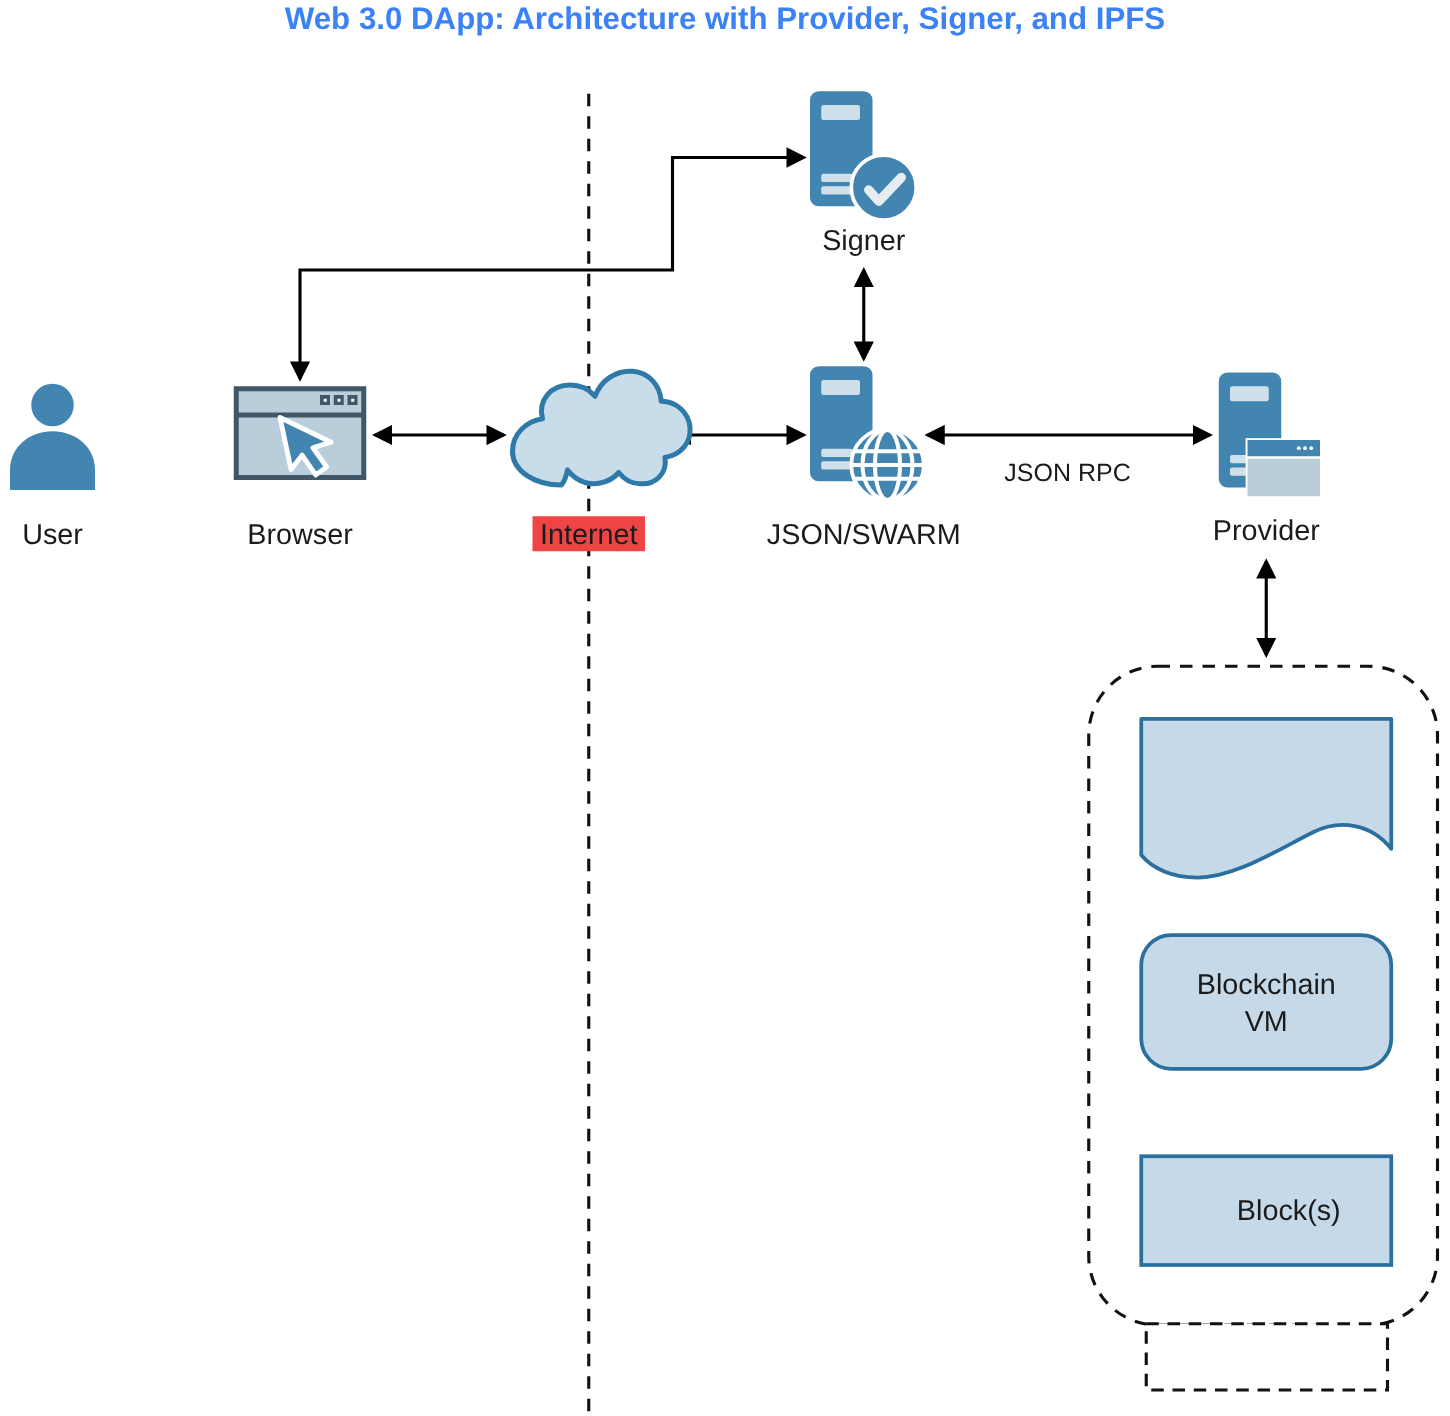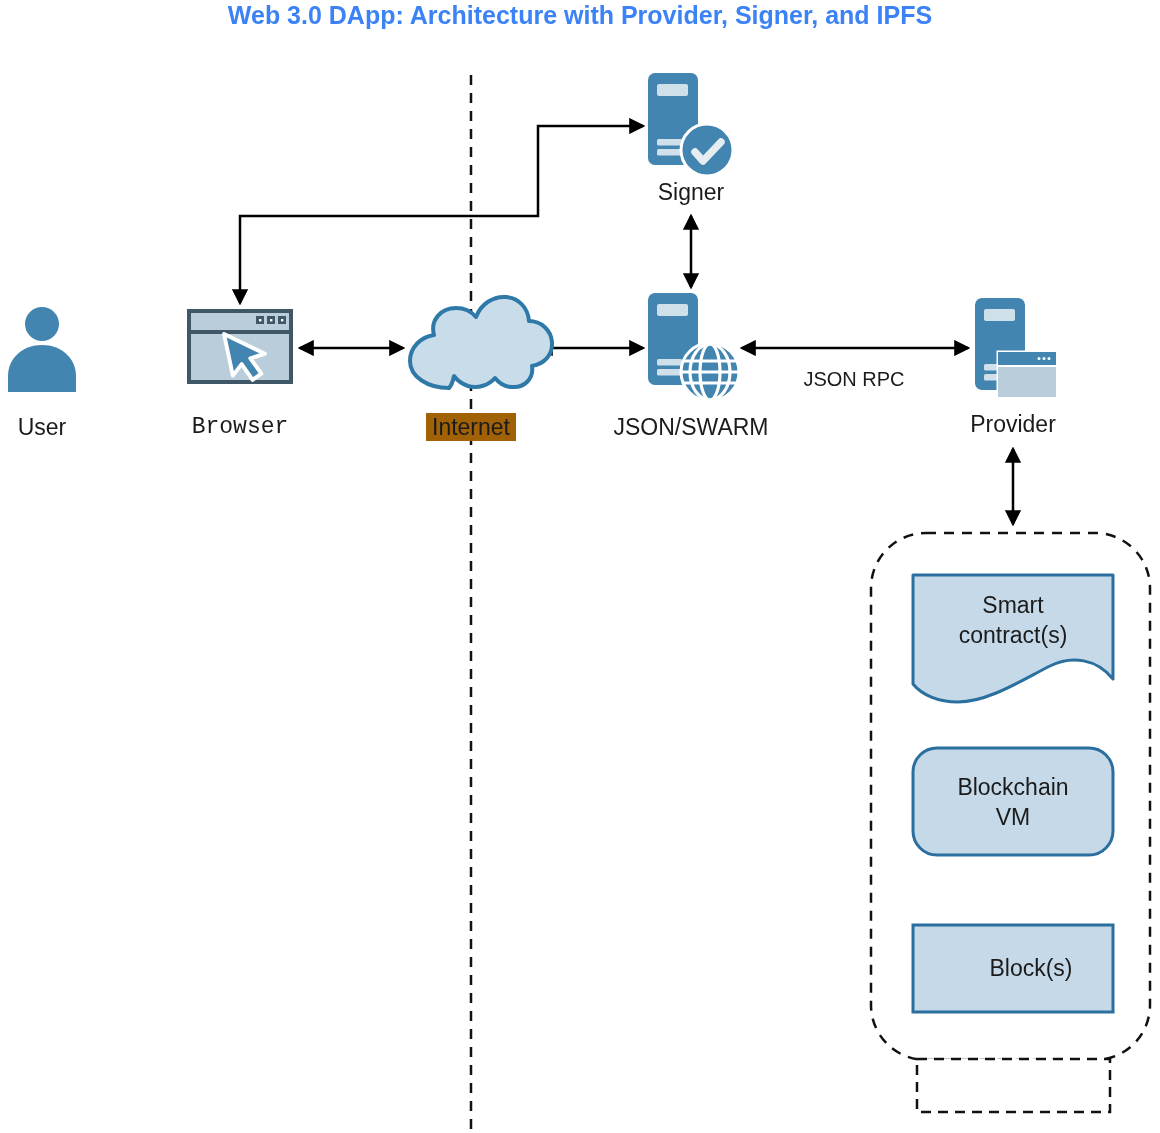--- a/index.html
+++ b/index.html
@@ -15,21 +15,21 @@
     position:absolute;transform:translateX(-50%);
     font-size:23px;line-height:28px;white-space:nowrap;text-align:center;
   }
   .edge-label{
     position:absolute;transform:translateX(-50%);
     font-size:20px;white-space:nowrap;
   }
   .box-text{
     position:absolute;font-size:23px;line-height:30px;text-align:center;
   }
-  .bg-white{background:#a16207;padding:0 6px;}
+  .bg-white{background:#ef4444;padding:0 6px;}
   svg{position:absolute;top:0;left:0;}
   .stroke-line{stroke:#000;stroke-width:2.5;fill:none;}
   .dashed{stroke:#111;stroke-width:2.5;fill:none;stroke-dasharray:10 8;}
 </style>
 </head>
 <body>
 
 <div class="canvas">
 
   <div class="title">Web 3.0 DApp: Architecture with Provider, Signer, and IPFS</div>
@@ -125,25 +125,24 @@
         <rect x="0" y="0" width="58" height="13" fill="var(--icon-blue,#4285b0)"></rect>
         <rect x="0" y="15" width="58" height="30" fill="var(--browser-body,#b9ceda)"></rect>
         <circle cx="41" cy="6.5" r="1.5" fill="#fff"></circle>
         <circle cx="46" cy="6.5" r="1.5" fill="#fff"></circle>
         <circle cx="51" cy="6.5" r="1.5" fill="#fff"></circle>
       </g>
     </g>
   </svg>
 
   <div class="node-label" style="left:42px;top:413px;">User</div>
-  <div class="node-label" style="left:240px;top:413px;font-family:Liberation Mono, monospace;">Browser</div>
+  <div class="node-label" style="left:240px;top:413px;">Browser</div>
   <div class="node-label bg-white" style="left:471px;top:413px;">Internet</div>
   <div class="node-label" style="left:691px;top:413px;">JSON/SWARM</div>
   <div class="node-label" style="left:691px;top:178px;">Signer</div>
   <div class="node-label" style="left:1013px;top:410px;">Provider</div>
 
   <div class="edge-label" style="left:854px;top:368px;">JSON RPC</div>
 
-  <div class="box-text" style="left:933px;width:160px;top:590px;">Smart contract(s)</div>
   <div class="box-text" style="left:948px;width:130px;top:772px;">Blockchain VM</div>
   <div class="box-text" style="left:913px;width:236px;top:953px;">Block(s)</div>
 
 </div>
 
 </body></html>

